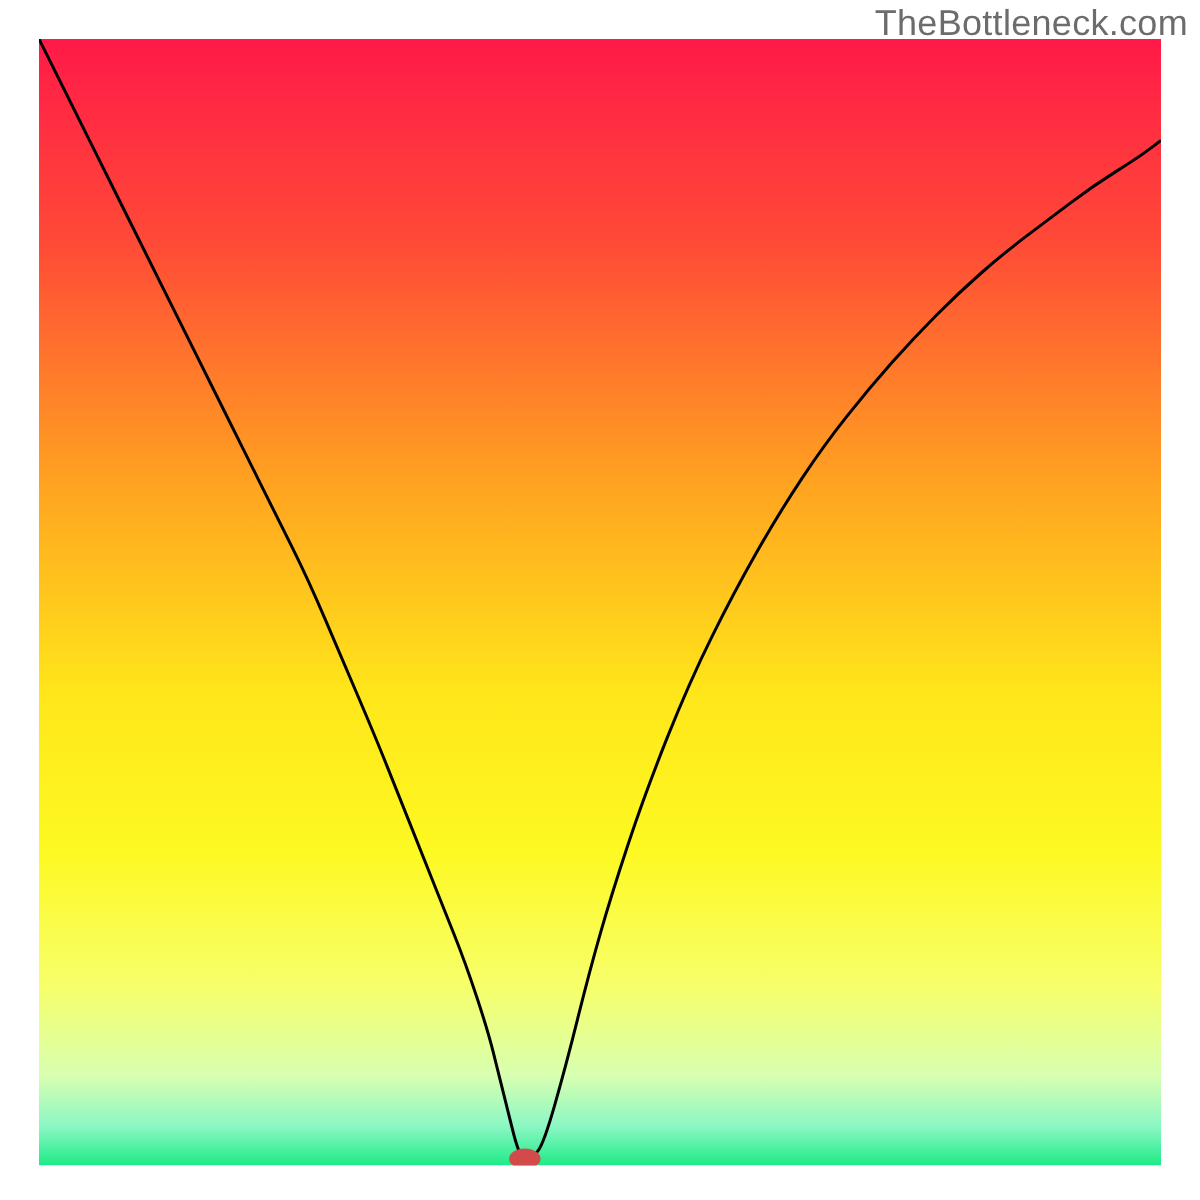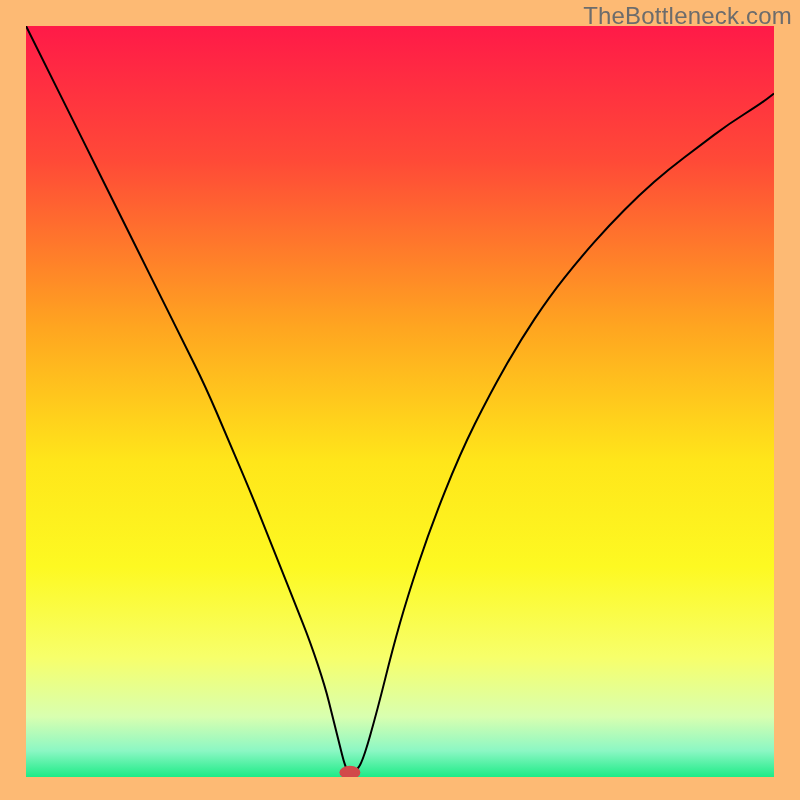--- a/index.html
+++ b/index.html
@@ -8,21 +8,21 @@
     width: 800px;
     height: 800px;
     background: #000;
     overflow: hidden;
     font-family: Arial, Helvetica, sans-serif;
   }
   .frame {
     position: absolute;
     top: 0; left: 0;
     width: 800px; height: 800px;
-    background: #fdba74;
+    background: #ffffff;
   }
   .plot {
     position: absolute;
     top: 26px;
     left: 26px;
     width: 748px;
     height: 751px;
   }
   .plot svg { display: block; }
   .watermark {

